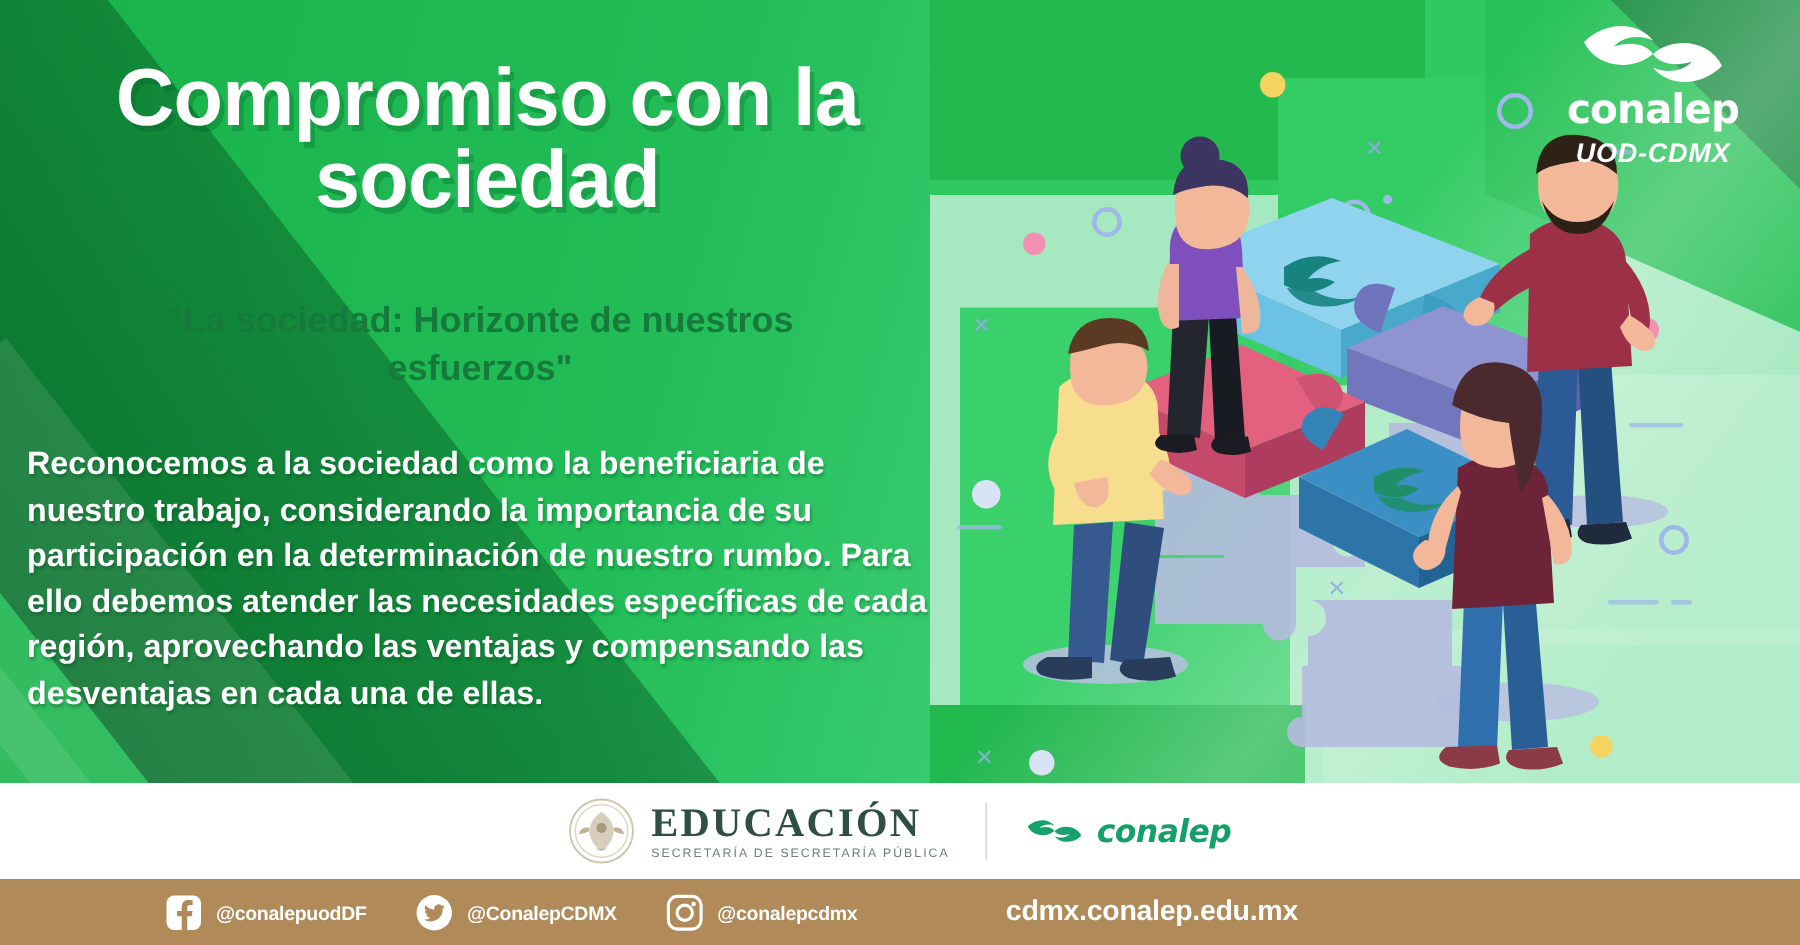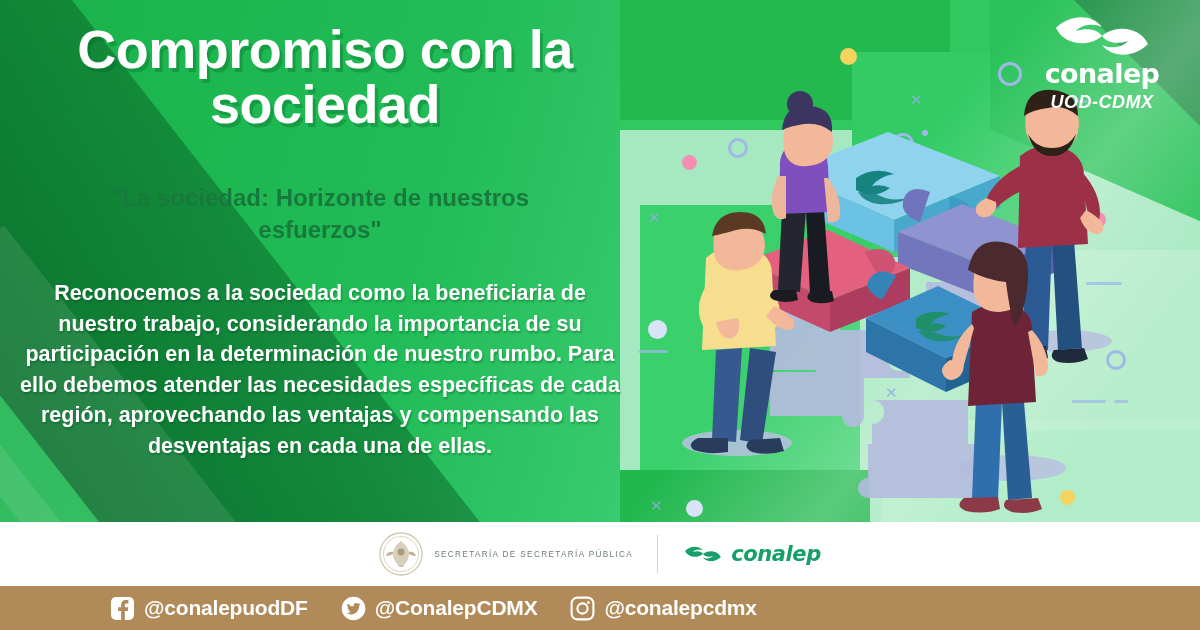--- a/index.html
+++ b/index.html
@@ -44,34 +44,34 @@
   .dot{position:absolute;border-radius:50%;}
   .ring{position:absolute;border-radius:50%;border:3px solid #9fb8e8;}
   .tick{position:absolute;background:#9fb8e8;height:3px;border-radius:2px;opacity:.75;}
   .xmark{position:absolute;color:#8fb0e0;font-size:15px;line-height:1;opacity:.9;}
 
   
   .scene{position:absolute;inset:0;}
   .ground{position:absolute;border-radius:50%;background:#b9bfe0;opacity:.85;}
 
   
-  .copy{position:absolute;left:0;top:0;width:640px;height:556px;}
+  .copy{position:absolute;left:0;top:16px;width:640px;height:556px;}
   h1.title{
     position:absolute;left:30px;top:22px;width:590px;margin:0;
     text-align:center;color:#ffffff;font-size:54px;line-height:1.02;
     font-weight:700;letter-spacing:-.5px;
     text-shadow:3px 4px 0 rgba(4,92,38,.30);
   }
   .subtitle{
     position:absolute;left:60px;top:182px;width:520px;
     text-align:center;color:#177a3c;font-size:24px;line-height:1.32;font-weight:700;
   }
   .bodytext{
     position:absolute;left:18px;top:278px;width:604px;
-    text-align:center;color:#ffffff;font-size:21.5px;line-height:1.42;font-weight:700;
+    text-align:left;color:#ffffff;font-size:21.5px;line-height:1.42;font-weight:700;
     text-shadow:1px 2px 2px rgba(3,70,26,.35);
   }
 
   
   .brand{position:absolute;right:18px;top:14px;width:160px;text-align:center;color:#fff;}
   .brand-mark{width:108px;height:44px;margin:0 auto 2px;display:block;}
   .brand-word{font-size:27px;font-weight:700;letter-spacing:-.6px;line-height:1;
     font-family:"DejaVu Sans", sans-serif;}
   .brand-sub{font-size:18px;font-weight:700;font-style:italic;letter-spacing:.5px;margin-top:5px;}
 
@@ -86,21 +86,21 @@
   .vrule{width:1px;height:38px;background:#cfd6d3;margin:0 24px;}
   .cnl-lock{display:flex;align-items:center;gap:7px;}
   .cnl-mark{width:42px;height:22px;}
   .cnl-word{font-size:21px;font-weight:700;color:#15a06a;letter-spacing:-.4px;font-family:"DejaVu Sans", sans-serif;font-style:italic;}
 
   
   .tanbar{position:absolute;left:0;top:586px;width:1200px;height:44px;background:#b08a58;
     display:flex;align-items:center;}
   .social{display:flex;align-items:center;gap:11px;margin-left:110px;}
   .social .grp{display:flex;align-items:center;gap:9px;margin-right:22px;}
-  .handle{color:#fff;font-size:21px;font-weight:600;letter-spacing:-.2px;}
+  .handle{color:#fff;font-size:13px;font-weight:600;letter-spacing:-.2px;}
   .site{color:#fff;font-size:19px;font-weight:600;letter-spacing:-.2px;margin-left:66px;}
   .ic{width:25px;height:25px;display:block;}
 </style>
 </head>
 <body>
 
 <div class="poster">
 
   <div class="stage">
     <div class="band band-a"></div>
@@ -270,20 +270,21 @@
       <svg class="eagle" viewBox="0 0 44 44">
         <circle cx="22" cy="22" r="21" fill="none" stroke="#cfc6ae" stroke-width="1.3"></circle>
         <circle cx="22" cy="22" r="17.5" fill="none" stroke="#ded6c2" stroke-width="1"></circle>
         <path d="M22 9 C17 13 14 17 14 22 C14 28 18 33 22 35 C26 33 30 28 30 22 C30 17 27 13 22 9 Z" fill="#c9bfa4" opacity=".75"></path>
         <path d="M14 20 C10 19 8 21 7 24 C10 24 12 23 14 22 Z" fill="#bdb294"></path>
         <path d="M30 20 C34 19 36 21 37 24 C34 24 32 23 30 22 Z" fill="#bdb294"></path>
         <path d="M18 33 q4 4 8 0 q-4 2 -8 0 z" fill="#b6aa8a"></path>
         <circle cx="22" cy="20" r="3.4" fill="#a89c7c"></circle>
       </svg>
       <div class="edu-txt">
+        <div class="edu-main">EDUCACIÓN</div>
         <div class="edu-sub">SECRETARÍA DE SECRETARÍA PÚBLICA</div>
       </div>
     </div>
     <div class="vrule"></div>
     <div class="cnl-lock">
       <svg class="cnl-mark" viewBox="0 0 108 44">
         <path d="M8 14 C22 0 44 0 54 13 C46 9 34 10 28 17 C40 13 50 16 54 22 C40 34 16 31 8 14 Z" fill="#17a06b"></path>
         <path d="M100 30 C86 44 64 44 54 31 C62 35 74 34 80 27 C68 31 58 28 54 22 C68 10 92 13 100 30 Z" fill="#17a06b"></path>
       </svg>
       <div class="cnl-word">conalep</div>
@@ -311,16 +312,17 @@
 
       <div class="grp">
         <svg class="ic" viewBox="0 0 25 25">
           <rect x="1.6" y="1.6" width="21.8" height="21.8" rx="6" fill="none" stroke="#ffffff" stroke-width="2.1"></rect>
           <circle cx="12.5" cy="12.5" r="5.1" fill="none" stroke="#ffffff" stroke-width="2.1"></circle>
           <circle cx="18.4" cy="6.6" r="1.5" fill="#ffffff"></circle>
         </svg>
         <span class="handle">@conalepcdmx</span>
       </div>
 
+      <span class="site">cdmx.conalep.edu.mx</span>
     </div>
   </div>
 
 </div>
 
 </body></html>

